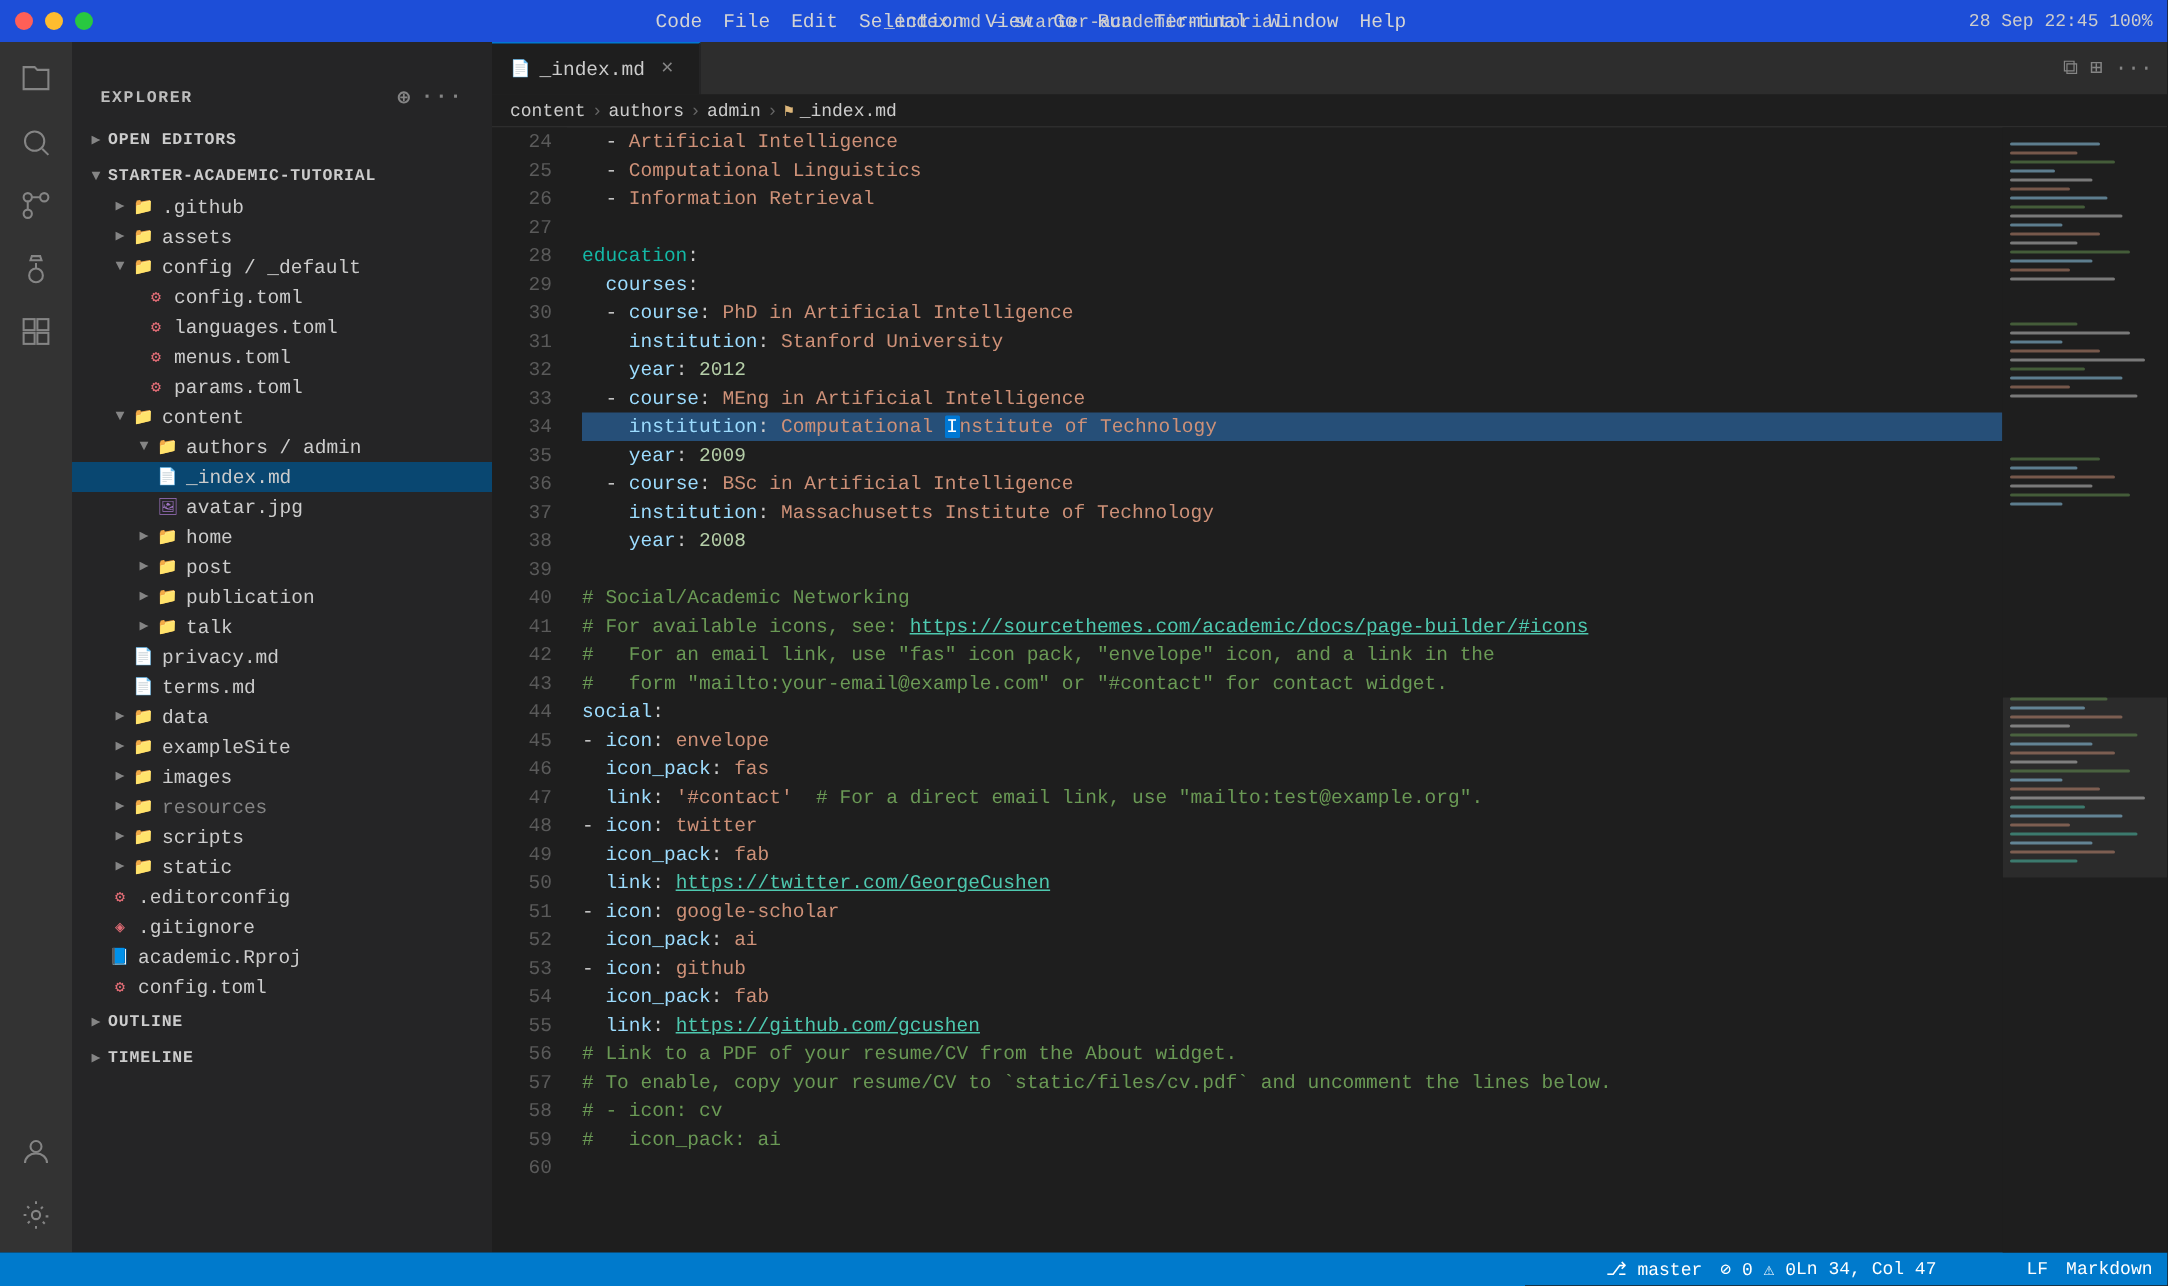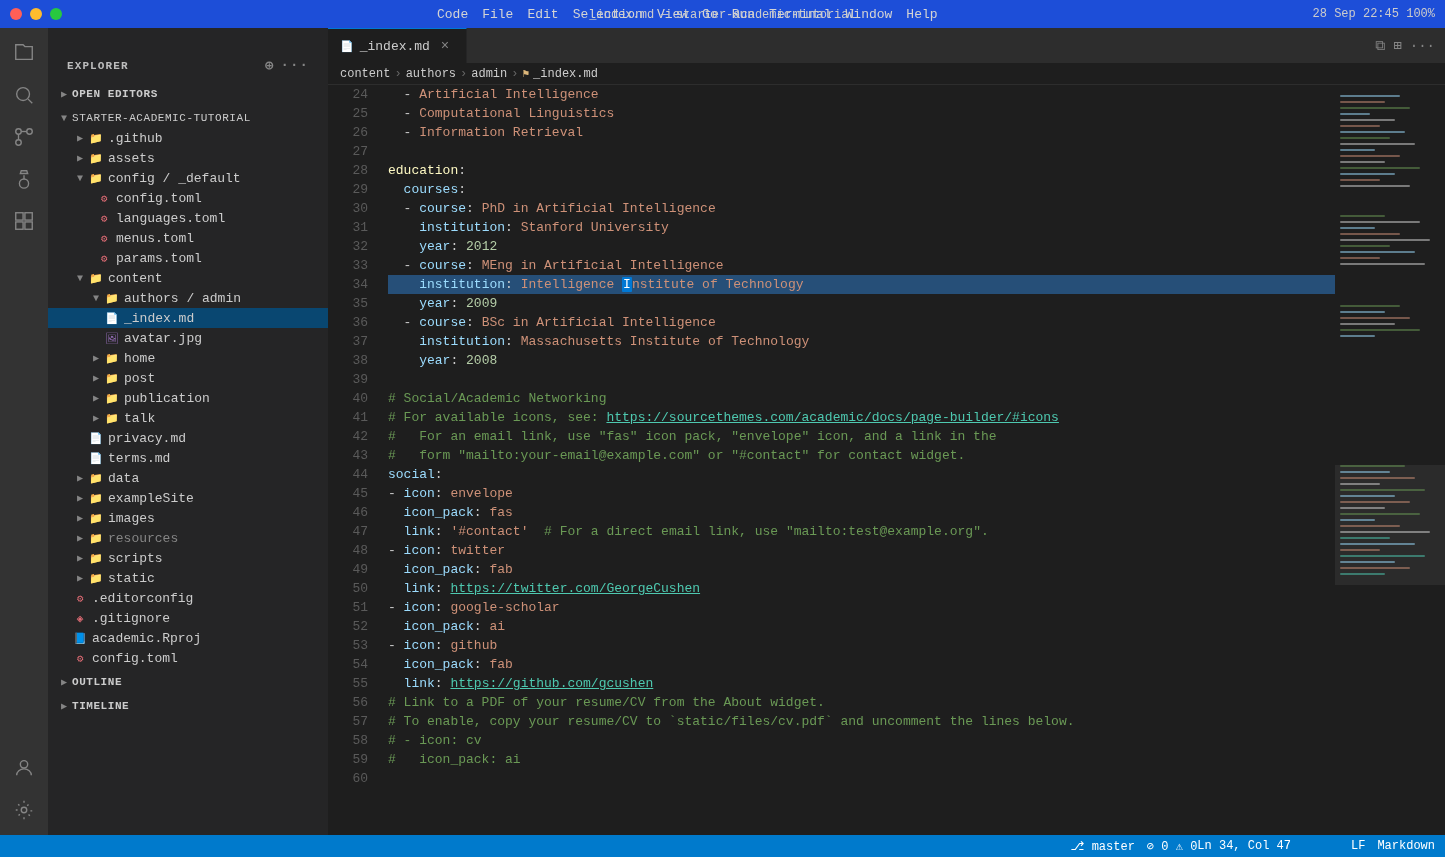--- a/index.html
+++ b/index.html
@@ -263,21 +263,21 @@
 
     
     .c-key { color: #9cdcfe; }
     .c-colon { color: #cccccc; }
     .c-string { color: #ce9178; }
     .c-number { color: #b5cea8; }
     .c-comment { color: #6a9955; }
     .c-dash { color: #cccccc; }
     .c-link { color: #4ec9b0; text-decoration: underline; }
     .c-value { color: #ce9178; }
-    .c-edu { color: #fef9c3; }
+    .c-edu { color: #14b8a6; }
 
     
     .status-bar {
       height: 22px;
       background: #007acc;
       display: flex;
       align-items: center;
       padding: 0 10px;
       font-size: 12px;
       color: #ffffff;
@@ -390,21 +390,21 @@
       <div class="sidebar-section">
         <div class="sidebar-section-header">
           <span class="chevron">▶</span>
           <span style="font-size:11px;font-weight:700;letter-spacing:0.05em;">OPEN EDITORS</span>
         </div>
       </div>
 
       <div class="sidebar-section">
         <div class="sidebar-section-header">
           <span class="chevron">▼</span>
-          <span style="font-size:11px;font-weight:400;letter-spacing:0.05em;">STARTER-ACADEMIC-TUTORIAL</span>
+          <span style="font-size:11px;font-weight:700;letter-spacing:0.05em;">STARTER-ACADEMIC-TUTORIAL</span>
         </div>
 
         <div class="tree-item" style="padding-left:24px;">
           <span class="chevron">▶</span>
           <span class="tree-icon folder-icon">📁</span>
           <span>.github</span>
         </div>
 
         <div class="tree-item" style="padding-left:24px;">
           <span class="chevron">▶</span>
@@ -636,21 +636,21 @@
         <div class="code-line"><span class="c-dash">  - </span><span class="c-value">Artificial Intelligence</span></div>
         <div class="code-line"><span class="c-dash">  - </span><span class="c-value">Computational Linguistics</span></div>
         <div class="code-line"><span class="c-dash">  - </span><span class="c-value">Information Retrieval</span></div>
         <div class="code-line"> </div>
         <div class="code-line"><span class="c-edu">education</span><span class="c-colon">:</span></div>
         <div class="code-line"><span>  </span><span class="c-key">courses</span><span class="c-colon">:</span></div>
         <div class="code-line"><span class="c-dash">  - </span><span class="c-key">course</span><span class="c-colon">: </span><span class="c-value">PhD in Artificial Intelligence</span></div>
         <div class="code-line"><span>    </span><span class="c-key">institution</span><span class="c-colon">: </span><span class="c-value">Stanford University</span></div>
         <div class="code-line"><span>    </span><span class="c-key">year</span><span class="c-colon">: </span><span class="c-number">2012</span></div>
         <div class="code-line"><span class="c-dash">  - </span><span class="c-key">course</span><span class="c-colon">: </span><span class="c-value">MEng in Artificial Intelligence</span></div>
-        <div class="code-line" style="background:#264f78;"><span>    </span><span class="c-key">institution</span><span class="c-colon">: </span><span class="c-value">Intelligence </span><span style="background:#0078d4;color:#fff;border-radius:1px;padding:0 1px;">I</span><span class="c-value">nstitute of Technology</span></div>
+        <div class="code-line" style="background:#264f78;"><span>    </span><span class="c-key">institution</span><span class="c-colon">: </span><span class="c-value">Computational </span><span style="background:#0078d4;color:#fff;border-radius:1px;padding:0 1px;">I</span><span class="c-value">nstitute of Technology</span></div>
         <div class="code-line"><span>    </span><span class="c-key">year</span><span class="c-colon">: </span><span class="c-number">2009</span></div>
         <div class="code-line"><span class="c-dash">  - </span><span class="c-key">course</span><span class="c-colon">: </span><span class="c-value">BSc in Artificial Intelligence</span></div>
         <div class="code-line"><span>    </span><span class="c-key">institution</span><span class="c-colon">: </span><span class="c-value">Massachusetts Institute of Technology</span></div>
         <div class="code-line"><span>    </span><span class="c-key">year</span><span class="c-colon">: </span><span class="c-number">2008</span></div>
         <div class="code-line"> </div>
         <div class="code-line"><span class="c-comment"># Social/Academic Networking</span></div>
         <div class="code-line"><span class="c-comment"># For available icons, see: </span><span class="c-link">https://sourcethemes.com/academic/docs/page-builder/#icons</span></div>
         <div class="code-line"><span class="c-comment">#   For an email link, use "fas" icon pack, "envelope" icon, and a link in the</span></div>
         <div class="code-line"><span class="c-comment">#   form "mailto:your-email@example.com" or "#contact" for contact widget.</span></div>
         <div class="code-line"><span class="c-key">social</span><span class="c-colon">:</span></div>

